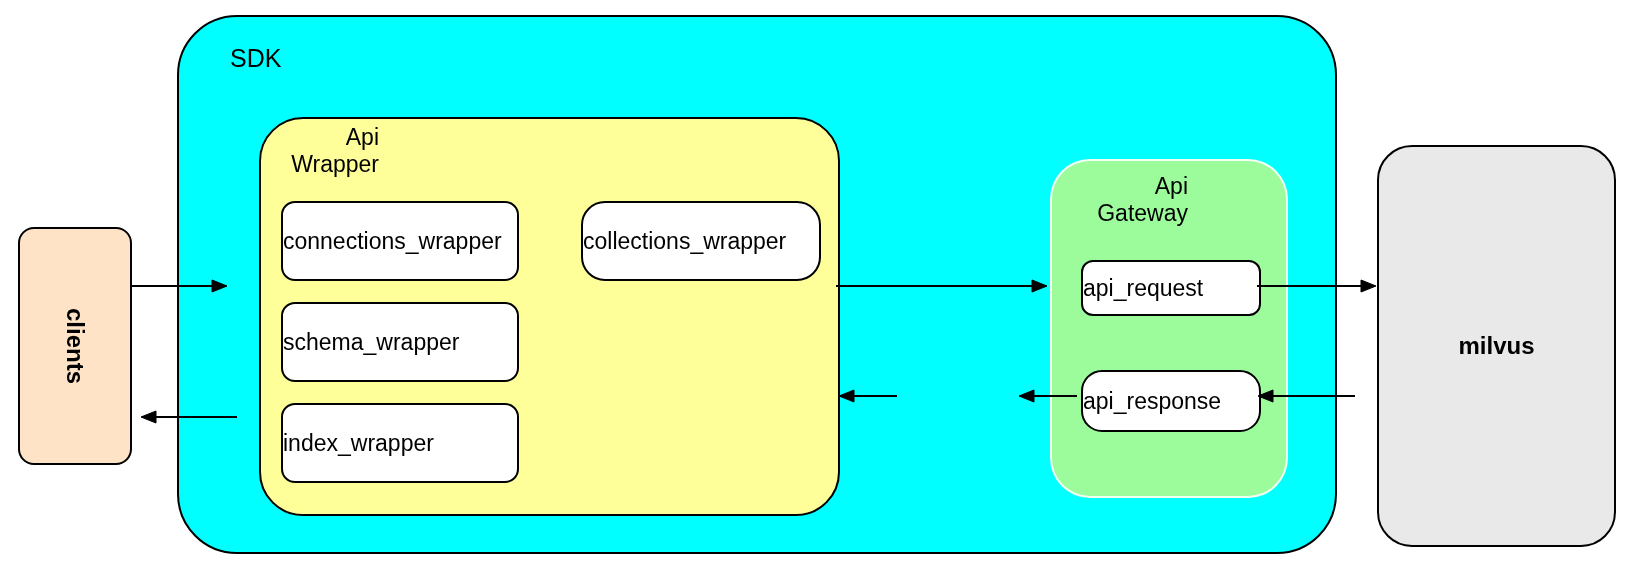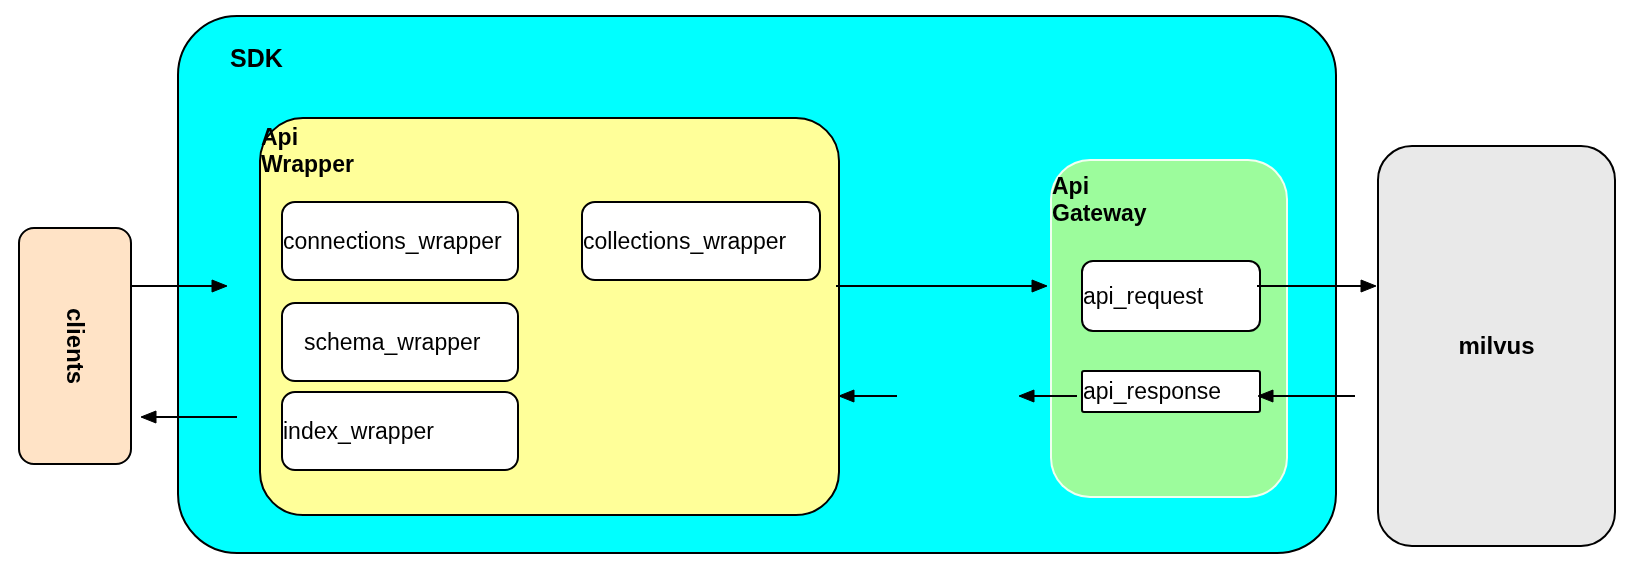--- a/index.html
+++ b/index.html
@@ -17,23 +17,23 @@
 
   
   .sdk {
     left: 177px; top: 15px; width: 1160px; height: 539px;
     background: var(--sdk-fill, #00ffff);
     border: 2px solid var(--line, #000);
     border-radius: 60px;
   }
   .container-label {
     position: absolute;
-    font-weight: bold;
+    font-weight: normal;
     white-space: pre-line;
-    text-align: left;
+    text-align: right;
     line-height: 27px;
   }
   .sdk-label { left: 51px; top: 27px; font-size: 25px; line-height: 28px; }
 
   .api-wrapper {
     left: 80px; top: 100px; width: 581px; height: 399px;
     background: var(--api-wrapper-fill, #ffff99);
     border: 2px solid var(--line, #000);
     border-radius: 44px;
   }
@@ -53,28 +53,28 @@
     display: flex;
     align-items: center;
     justify-content: flex-start;
     background: var(--node-fill, #ffffff);
     border: 2px solid var(--line, #000);
     border-radius: 14px;
     font-size: 23px;
     white-space: nowrap;
   }
   .w-box-c1 { left: 20px;  width: 238px; height: 80px; }
-  .w-box-c2 { left: 320px; width: 240px; height: 80px; }
+  .w-box-c2 { left: 320px; width: 240px; height: 80px; border-radius: 24px; }
   .row1 { top: 82px; }
-  .row2 { top: 183px; padding-left: 21px; }
-  .row3 { top: 272px; }
+  .row2 { top: 183px; }
+  .row3 { top: 284px; }
 
   .checker { left: 720px; top: 352px; width: 121px; height: 59px; border-radius: 10px; }
-  .api-request  { left: 29px; top: 99px;  width: 180px; height: 72px; border-radius: 12px; }
-  .api-response { left: 29px; top: 209px; width: 180px; height: 43px; border-radius: 3px; }
+  .api-request  { left: 29px; top: 99px;  width: 180px; height: 56px; border-radius: 12px; }
+  .api-response { left: 29px; top: 209px; width: 180px; height: 62px; border-radius: 21px; }
 
   .clients {
     left: 18px; top: 227px; width: 114px; height: 238px;
     background: var(--clients-fill, #ffe3c6);
     border: 2px solid var(--line, #000);
     border-radius: 16px;
     display: flex; align-items: center; justify-content: center;
   }
   .clients-label {
     transform: rotate(90deg);

